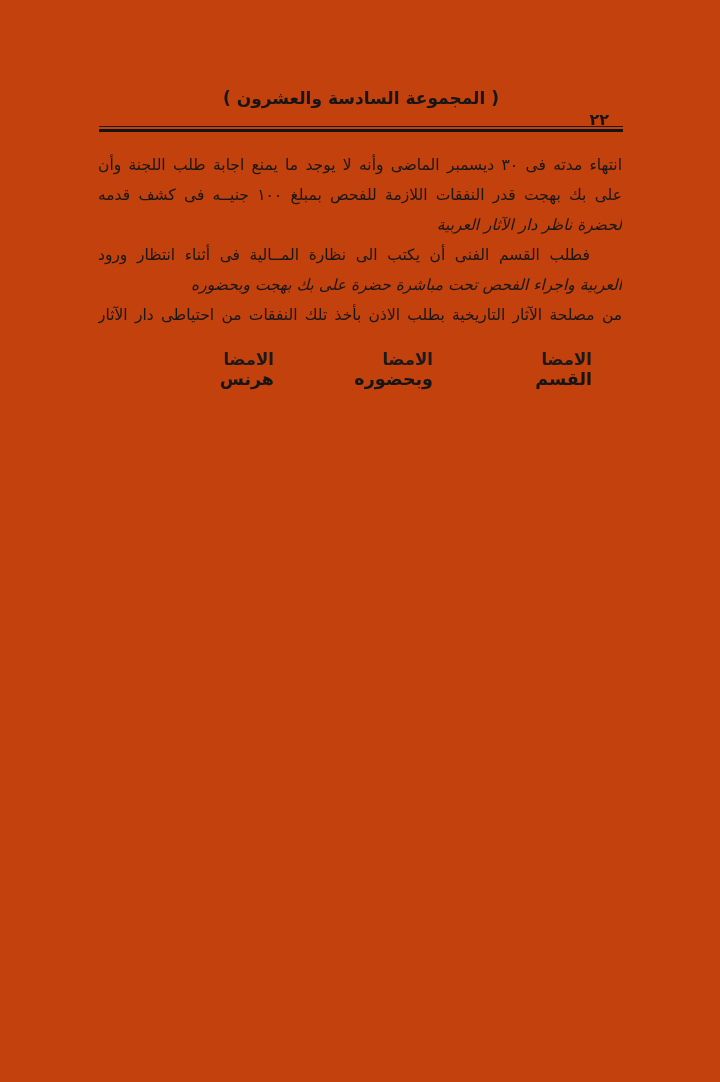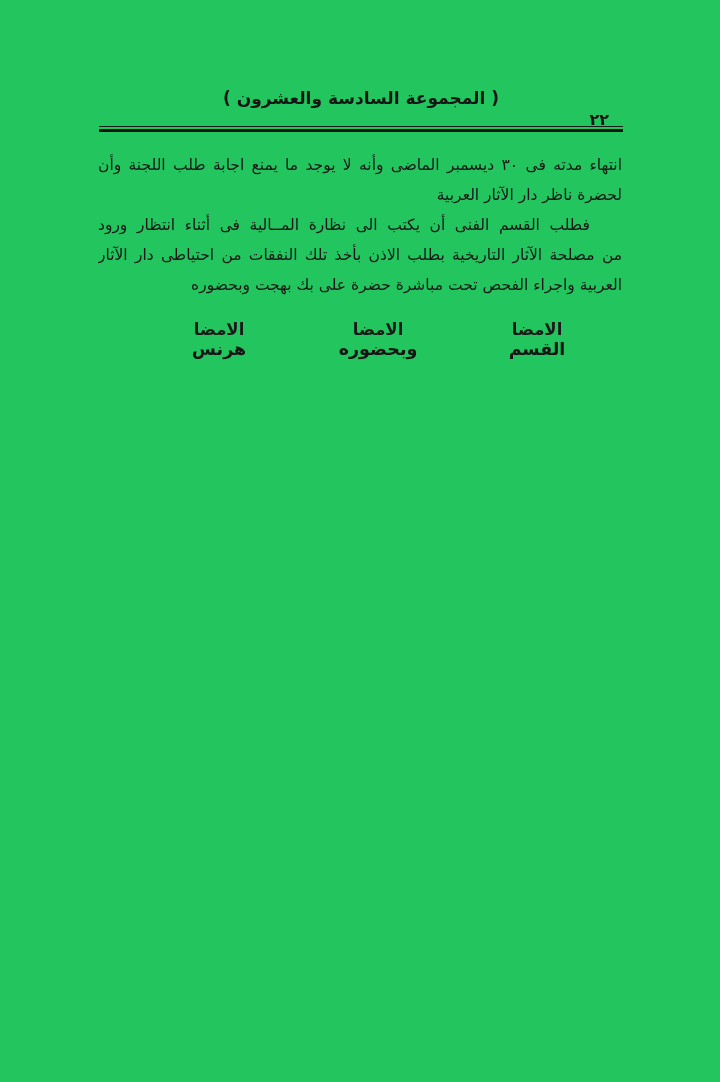--- a/index.html
+++ b/index.html
@@ -8,21 +8,21 @@
     width: 720px;
     height: 1082px;
     background: #ffffff;
     font-family: "DejaVu Sans", sans-serif;
   }
 
   .page {
     position: relative;
     width: 720px;
     height: 1082px;
-    background: #22c55e;
+    background: #c2410c;
     color: #161616;
     overflow: hidden;
   }
 
   
   .page-header {
     position: absolute;
     top: 88px;
     left: 99px;
     width: 524px;
@@ -74,36 +74,37 @@
     line-height: 30px;
     height: 30px;
     overflow: hidden;
     text-align: justify;
     text-align-last: justify;
     color: #181818;
   }
   .line.last {
     text-align: right;
     text-align-last: right;
+    font-style: italic;
   }
   .line.indent {
     padding-right: 32px;
   }
 
   
   .signatures {
     display: flex;
     direction: rtl;
     justify-content: space-between;
     margin-top: 20px;
     padding: 0 30px 0 66px;
   }
   .sig-col {
     width: 110px;
-    text-align: center;
+    text-align: right;
   }
   .sig-label {
     font-size: 16.5px;
     font-weight: bold;
     color: #1a1a1a;
   }
   .sig-name {
     font-size: 17.5px;
     font-weight: bold;
     color: #151515;
@@ -118,27 +119,28 @@
     <div class="header-title">( المجموعة السادسة والعشرون )</div>
     <div class="page-number">٢٢</div>
   </div>
 
   <div class="header-rule"></div>
 
   <div class="page-body">
 
     <div class="paragraph">
       <div class="line">انتهاء مدته فى ٣٠ ديسمبر الماضى وأنه لا يوجد ما يمنع اجابة طلب اللجنة وأن حضرة</div>
+      <div class="line">على بك بهجت قدر النفقات اللازمة للفحص بمبلغ ١٠٠ جنيــه فى كشف قدمه</div>
       <div class="line last">لحضرة ناظر دار الآثار العربية</div>
     </div>
 
     <div class="paragraph">
       <div class="line indent">فطلب القسم الفنى أن يكتب الى نظارة المــالية فى أثناء انتظار ورود الرخصة</div>
+      <div class="line last">العربية واجراء الفحص تحت مباشرة حضرة على بك بهجت وبحضوره</div>
       <div class="line">من مصلحة الآثار التاريخية بطلب الاذن بأخذ تلك النفقات من احتياطى دار الآثار</div>
-      <div class="line last">العربية واجراء الفحص تحت مباشرة حضرة على بك بهجت وبحضوره</div>
     </div>
 
     <div class="signatures">
 
       <div class="sig-col">
         <div class="sig-label">الامضا</div>
         <div class="sig-name">القسم</div>
       </div>
 
       <div class="sig-col">

